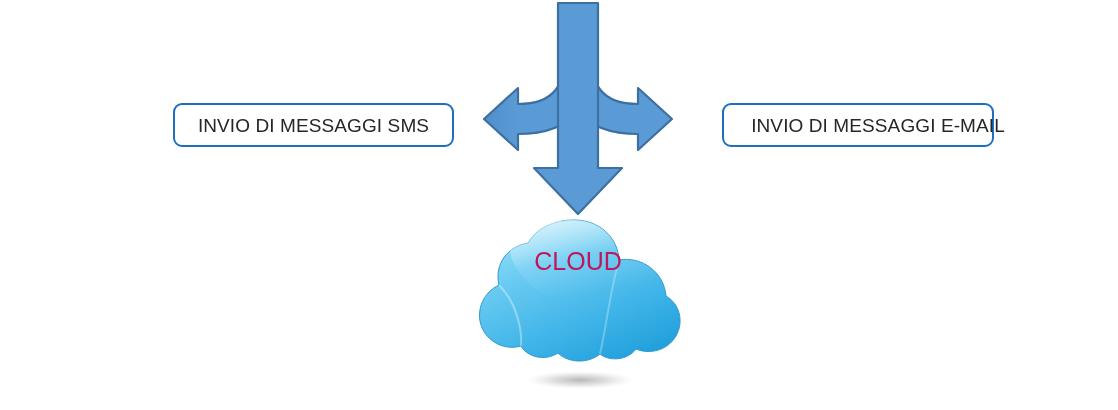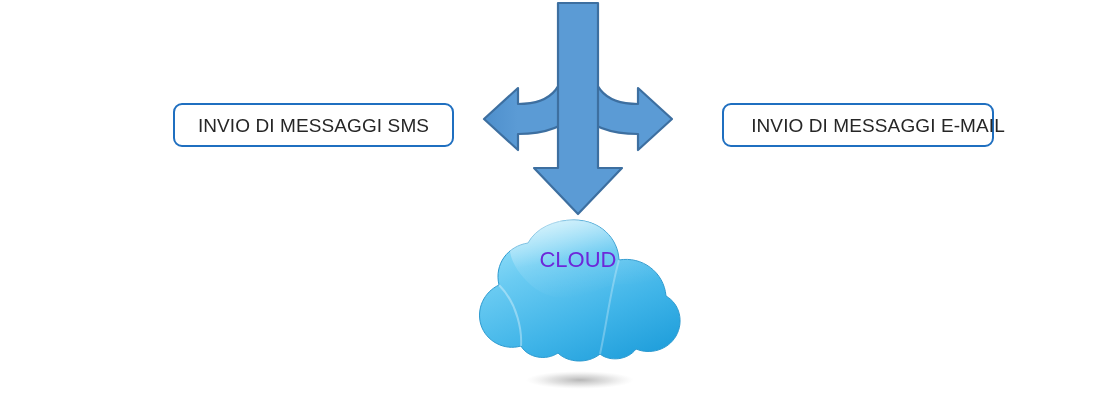--- a/index.html
+++ b/index.html
@@ -81,22 +81,22 @@
   }
   .cloud-text {
     position: absolute;
     width: 100%;
     text-align: center;
     font-family: "Liberation Sans", sans-serif;
     white-space: nowrap;
   }
   #cloud-title {
     top: 39px;
-    font-size: 22px;
-    color: #6d28d9;
+    font-size: 25px;
+    color: #be185d;
   }
   #cloud-link {
     top: 83px;
     font-size: 21px;
     color: #1A37A8;
     text-decoration: underline;
     cursor: pointer;
   }
 </style>
 </head>

